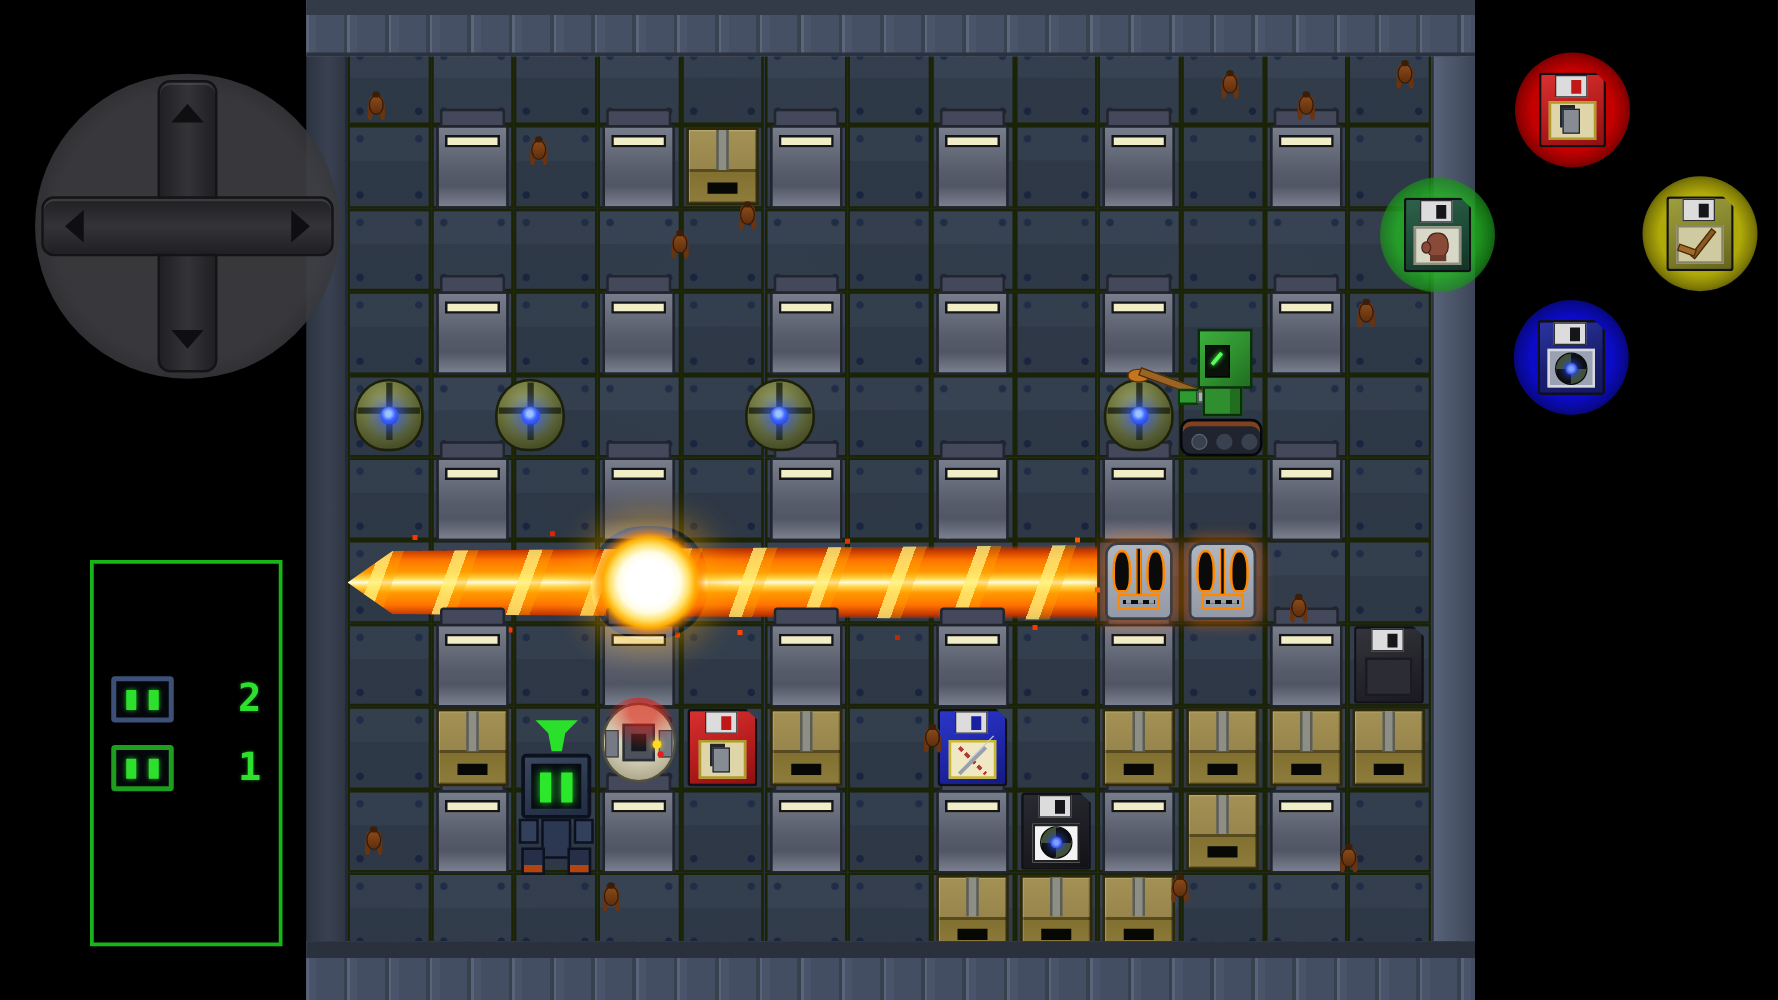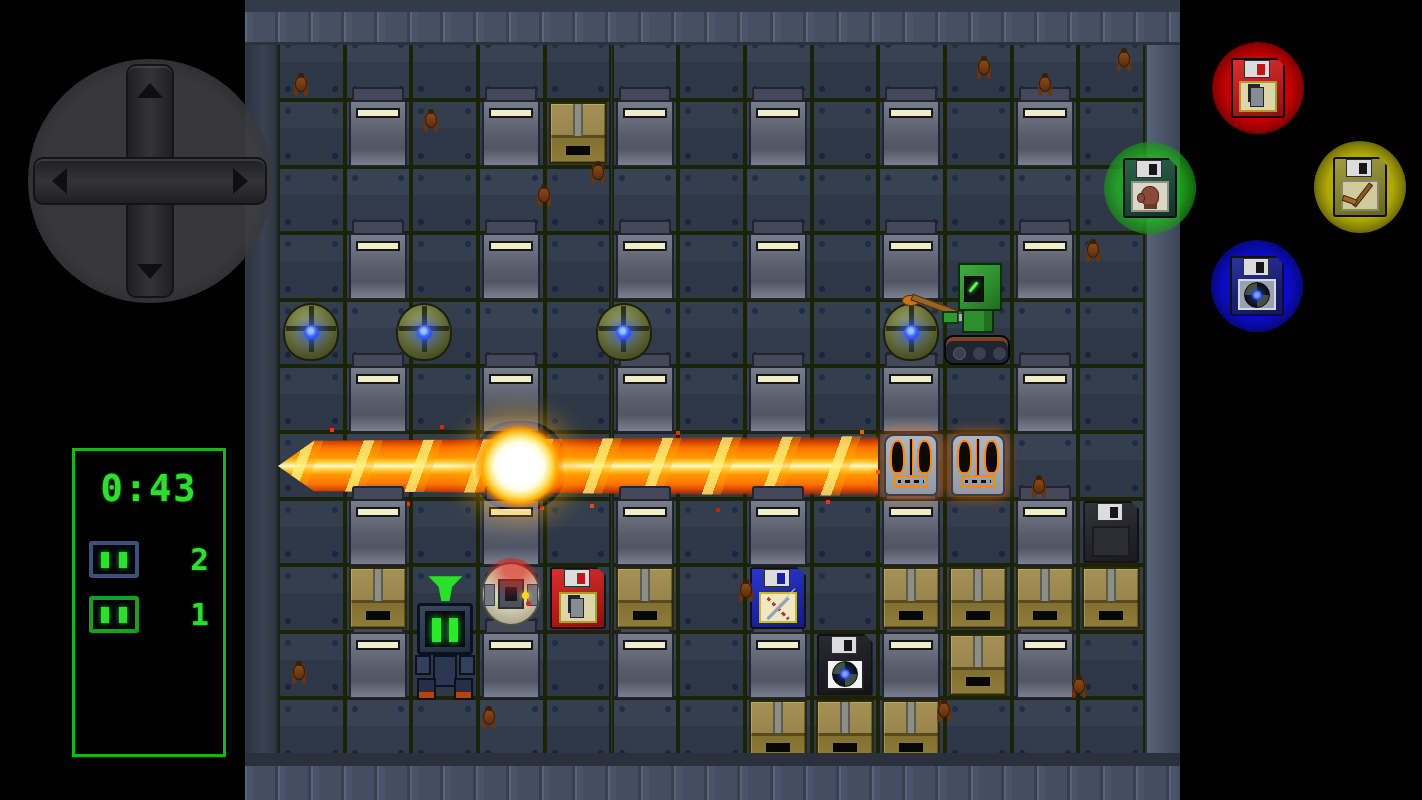--- a/index.html
+++ b/index.html
@@ -711,21 +711,20 @@
         <div class="head"></div>
       </div>
     </div>
 
   <div class="wall wall-left"></div>
   <div class="wall wall-right"></div>
   <div class="wall wall-top"></div>
   <div class="wall wall-bottom"></div>
 
   <div class="hud">
-    <div class="hud-timer">0:43</div>
     <div class="hud-row r1">
       <div class="hud-bot blue">
           <i></i>
           <b></b>
         </div>
       <div class="hud-count">2</div>
     </div>
     <div class="hud-row r2">
       <div class="hud-bot green">
           <i></i>

